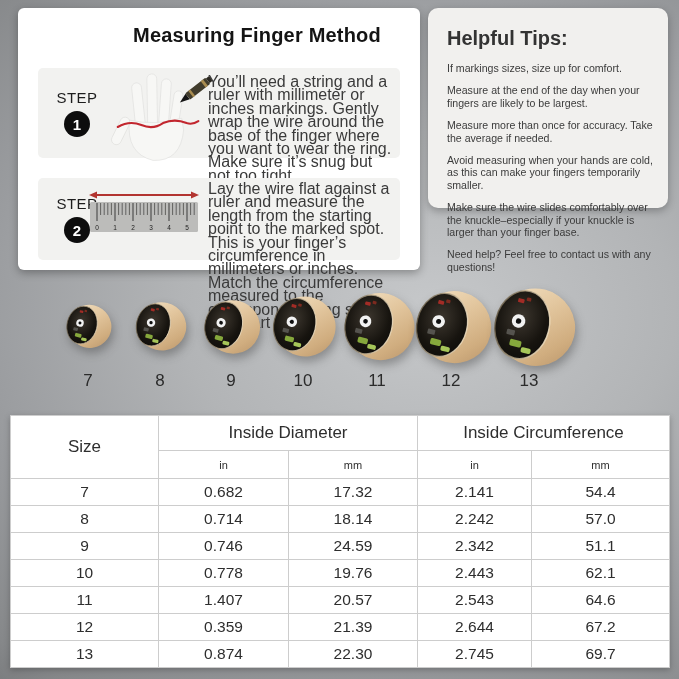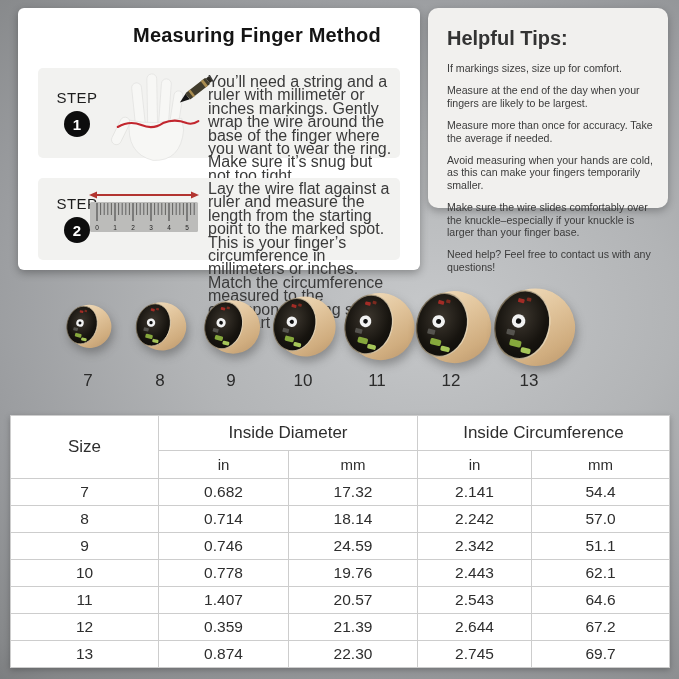--- a/index.html
+++ b/index.html
@@ -75,21 +75,21 @@
   .size-table {
     position:absolute; left:10px; top:415px; width:659px; height:253px;
     border-collapse:collapse; background:#fff; table-layout:fixed;
     box-shadow:0 2px 6px rgba(0,0,0,.25);
   }
   .size-table th, .size-table td {
     border:1px solid #cdcdcd; text-align:center; vertical-align:middle;
     font-weight:normal; color:#2e2e2e;
   }
   .size-table tr.hrow1 th { height:35px; font-size:17px; }
-  .size-table tr.hrow2 th { height:28px; font-size:15px; }
+  .size-table tr.hrow2 th { height:28px; font-size:11px; }
   .size-table td { height:27px; font-size:15.5px; }
   .size-table th.size-head { font-size:17px; }
 
   .defs-holder { position:absolute; width:0; height:0; overflow:hidden; }
 </style>
 </head>
 <body>
 
 <div class="canvas">
 

